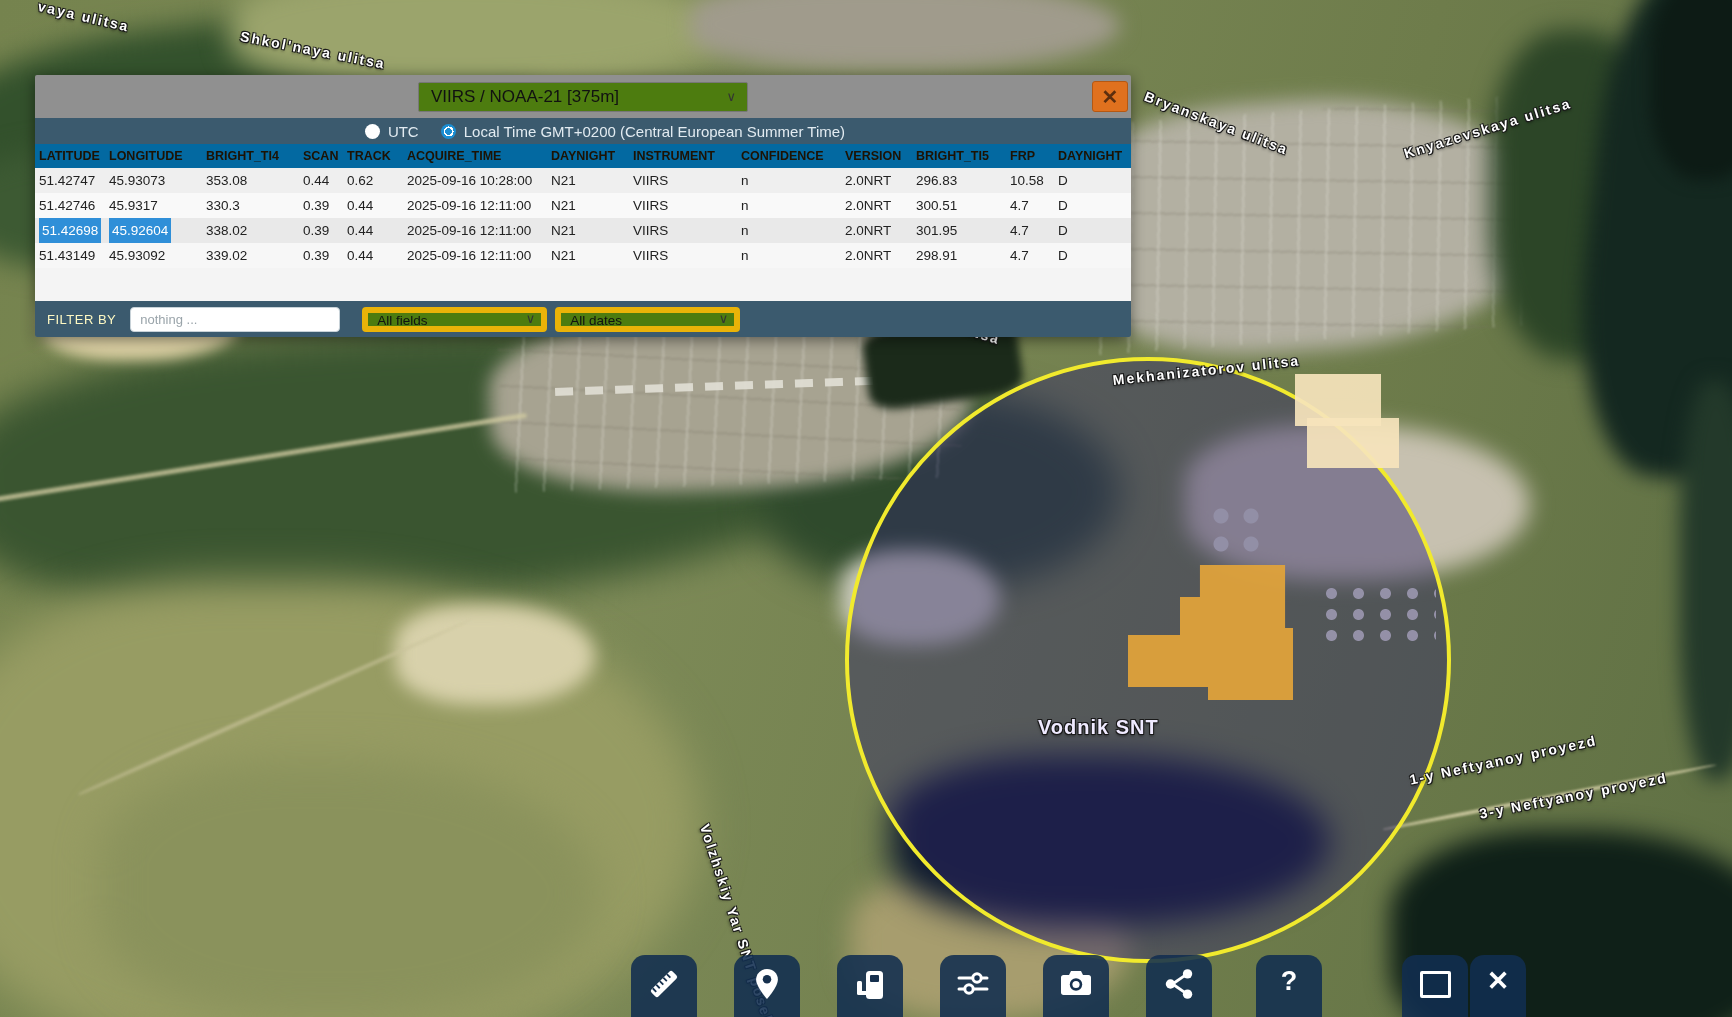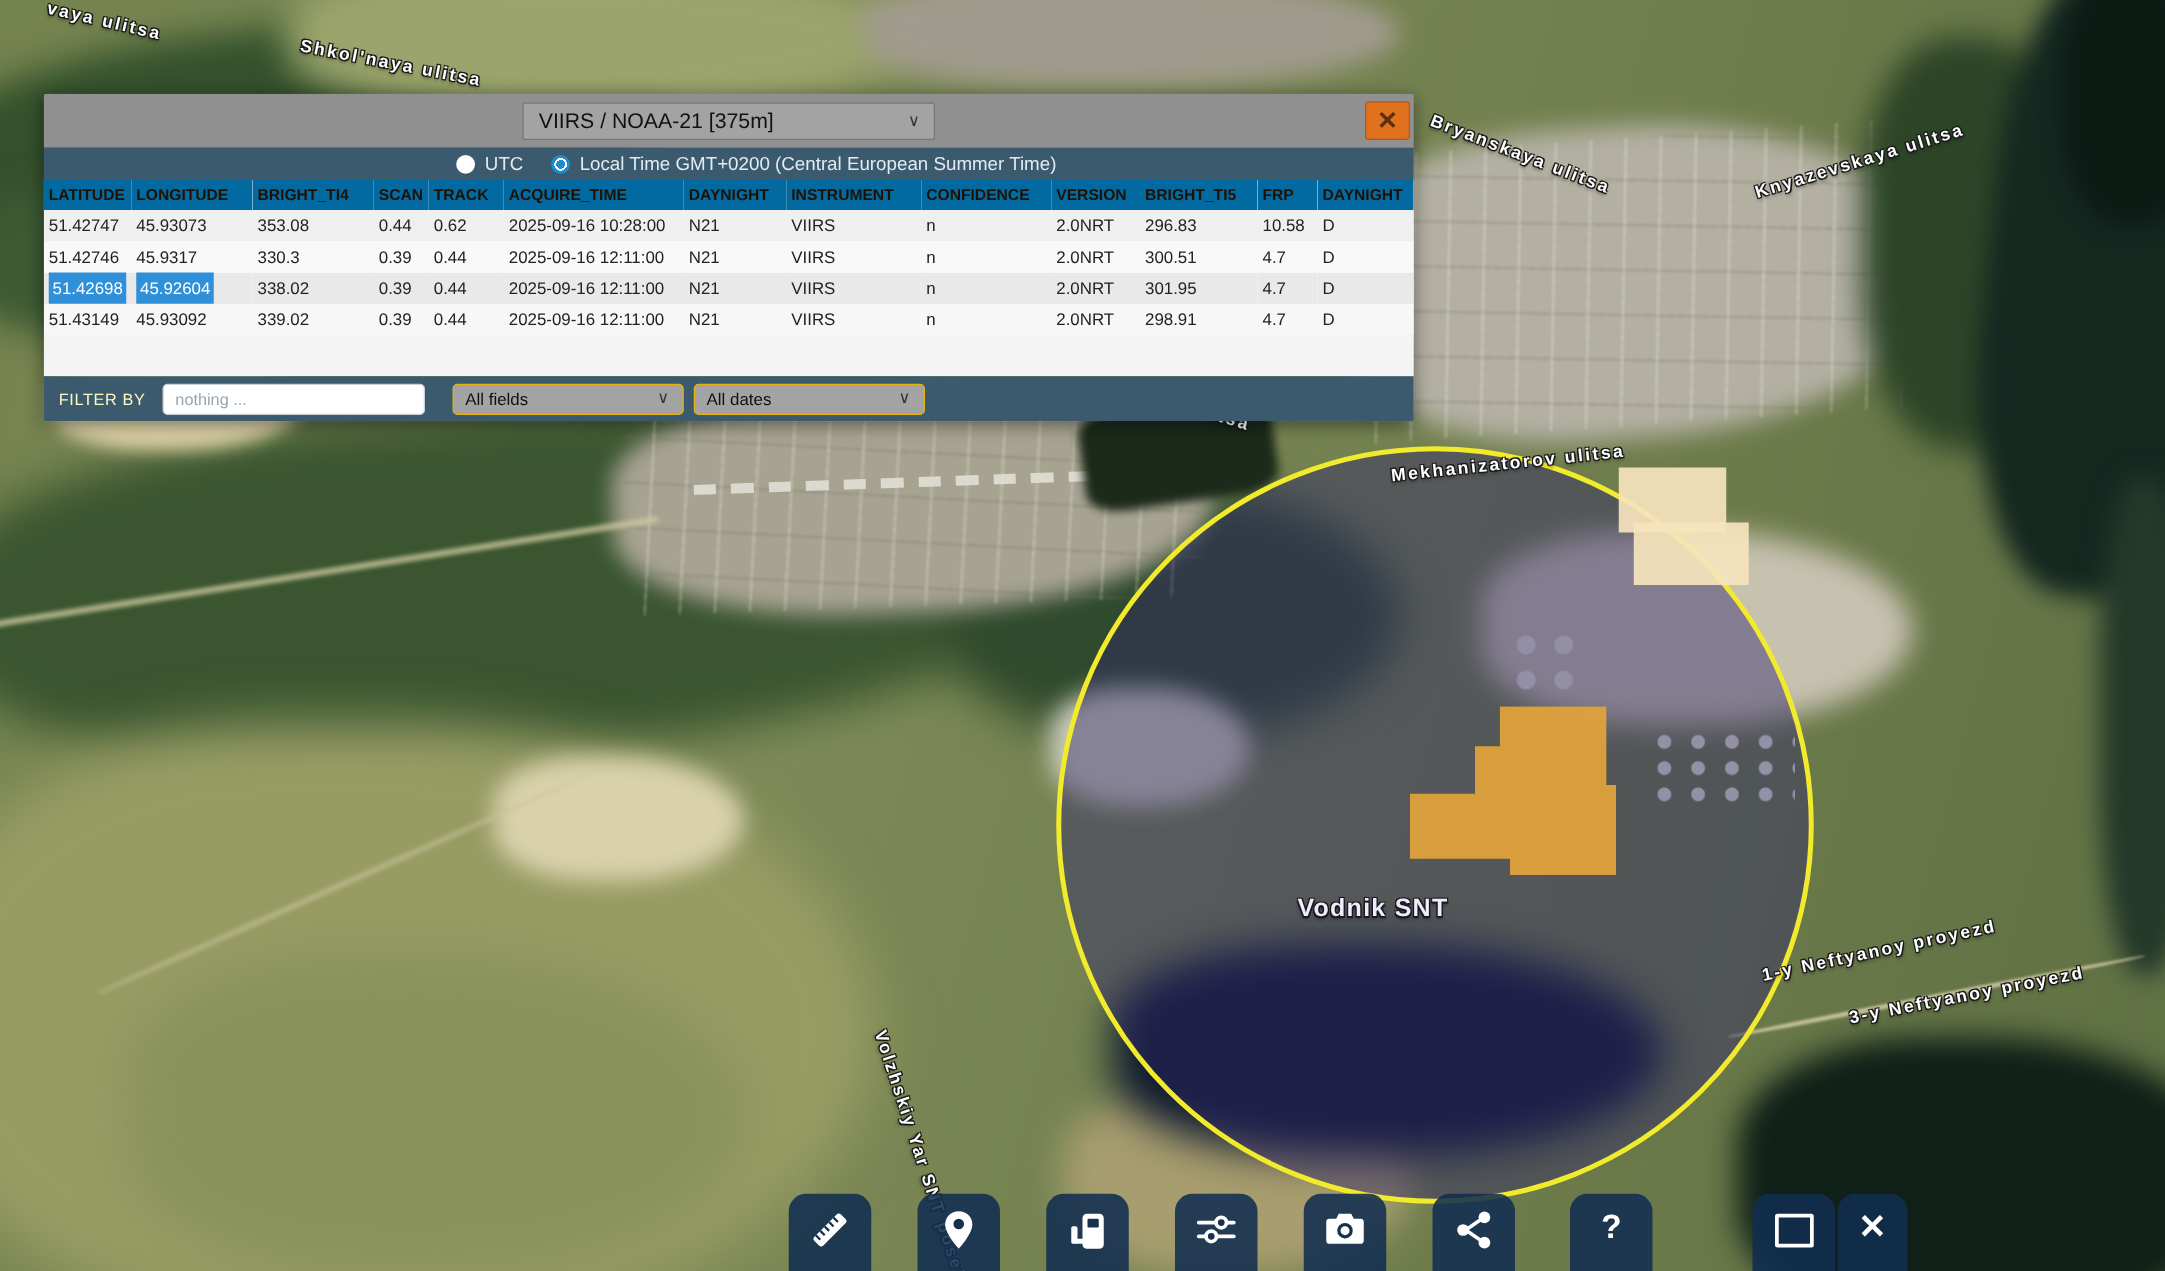--- a/index.html
+++ b/index.html
@@ -64,21 +64,21 @@
   #ml5{left:1112px;top:372px;transform:rotate(-6deg);}
   #ml6{left:1408px;top:772px;transform:rotate(-12deg);}
   #ml7{left:1478px;top:806px;transform:rotate(-11deg);}
   #ml8{left:712px;top:822px;transform:rotate(72deg);}
   #ml9{left:1038px;top:716px;font-size:20px;letter-spacing:1px;color:#efeaff;transform:none;}
   
   #panel{position:absolute;left:35px;top:75px;width:1096px;z-index:10;box-shadow:0 3px 14px rgba(0,0,0,.45);
     border-radius:2px;overflow:hidden;font-size:13.5px;}
   #panel-header{position:relative;height:43px;background:#909090;display:flex;align-items:center;justify-content:center;}
   .select-wrap{position:relative;display:inline-block;}
-  .select-wrap select{-webkit-appearance:none;-moz-appearance:none;appearance:none;background:#a3a3a3;color:#111;
+  .select-wrap select{-webkit-appearance:none;-moz-appearance:none;appearance:none;background:#4d7c0f;color:#111;
     border:1px solid #777;border-radius:2px;font-family:"Liberation Sans",sans-serif;}
   #dataset-wrap select{width:330px;height:30px;font-size:17px;padding:0 30px 0 12px;}
   .chev{position:absolute;right:12px;top:50%;transform:translateY(-55%);color:#333;font-size:13px;pointer-events:none;}
   #close-btn{position:absolute;top:6px;right:3px;width:36px;height:31px;background:#e0711e;border:1px solid #b55812;
     border-radius:3px;cursor:pointer;display:flex;align-items:center;justify-content:center;padding:0;}
   #close-btn span{color:#5c2e0e;font-size:20px;font-weight:700;line-height:1;}
   #time-bar{height:26px;background:#3b5a6e;display:flex;align-items:center;justify-content:center;gap:22px;
     color:#e2ebf1;font-size:15px;padding-left:44px;}
   .radio-row{display:flex;align-items:center;gap:8px;cursor:pointer;}
   .radio{width:15px;height:15px;border-radius:50%;background:#fff;display:inline-block;}
@@ -88,21 +88,21 @@
   #panel thead th{background:#0369a1;color:#1d1203;font-size:12.5px;font-weight:700;text-align:left;
     padding:5px 4px;white-space:nowrap;overflow:hidden;}
   #panel tbody td{color:#222;font-size:13.5px;padding:5px 4px;white-space:nowrap;overflow:hidden;}
   tr.r0{background:#efefef;} tr.r1{background:#f9f9f9;} tr.r2{background:#e9e9e9;} tr.r3{background:#f7f7f7;}
   .selhl{background:#2f8fd8;color:#fff;padding:10px 3px;}
   #filter-bar{height:36px;background:#3b5a6e;display:flex;align-items:center;padding:0 8px;}
   #filter-label{color:#fef9c3;font-size:13px;letter-spacing:.5px;margin-left:4px;}
   #filter-input{width:190px;height:23px;margin-left:14px;border:1px solid #c8d2d8;border-radius:4px;
     padding:0 9px;font-size:13px;color:#333;font-family:"Liberation Sans",sans-serif;}
   #filter-input::placeholder{color:#9aa4aa;}
-  .fsel select{width:185px;height:25px;font-size:13.5px;padding:0 26px 0 9px;border-radius:4px;border:1px solid #eab308;}
+  .fsel select{width:185px;height:25px;font-size:13.5px;padding:0 26px 0 9px;border-radius:4px;border:6px solid #eab308;}
   #fsel1{margin-left:22px;} #fsel2{margin-left:8px;}
   
   .tbtn{position:absolute;bottom:-14px;width:66px;height:76px;background:rgba(17,45,80,.88);border:none;
     border-radius:14px;display:flex;justify-content:center;align-items:flex-start;padding-top:13px;cursor:pointer;z-index:8;}
   .tbtn svg{display:block;}
   .tglyph{color:#fff;font-size:27px;font-weight:700;line-height:1;}
   #tb1{left:631px;} #tb2{left:734px;} #tb3{left:837px;} #tb4{left:940px;} #tb5{left:1043px;}
   #tb6{left:1146px;} #tb7{left:1256px;} #tb8{left:1402px;} #tb9{left:1470px;width:56px;}
   .sq{width:25px;height:21px;border:3px solid #fff;border-radius:2px;margin-top:3px;}
 </style>

